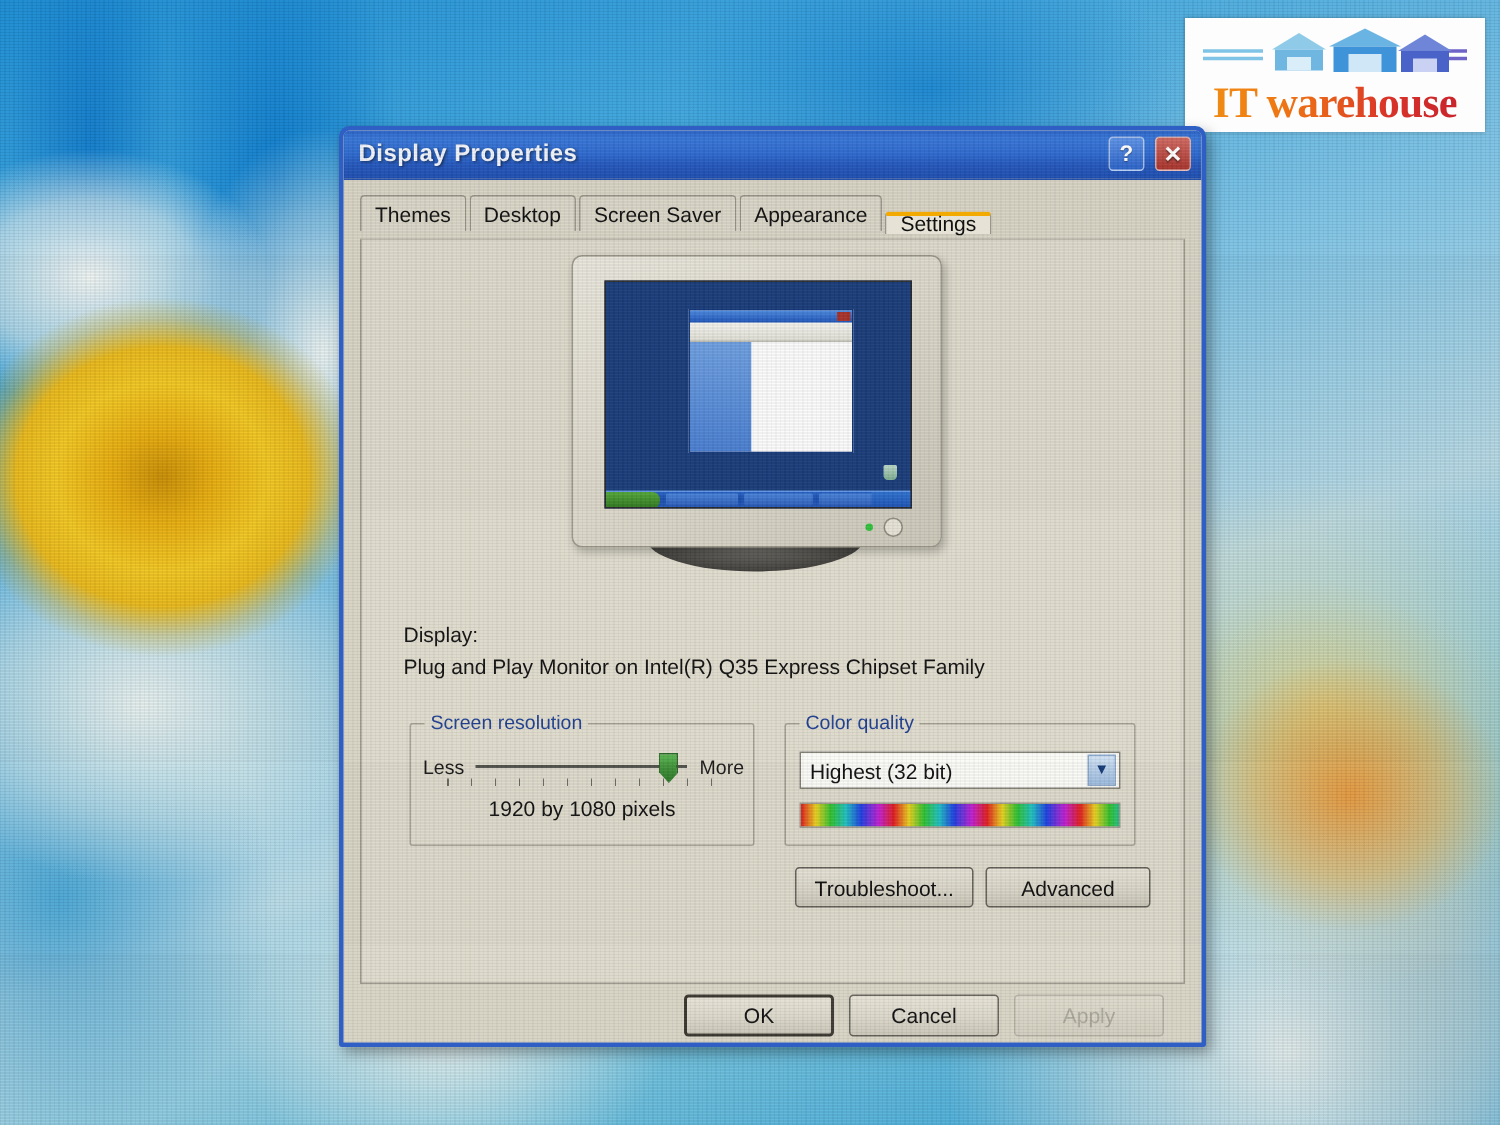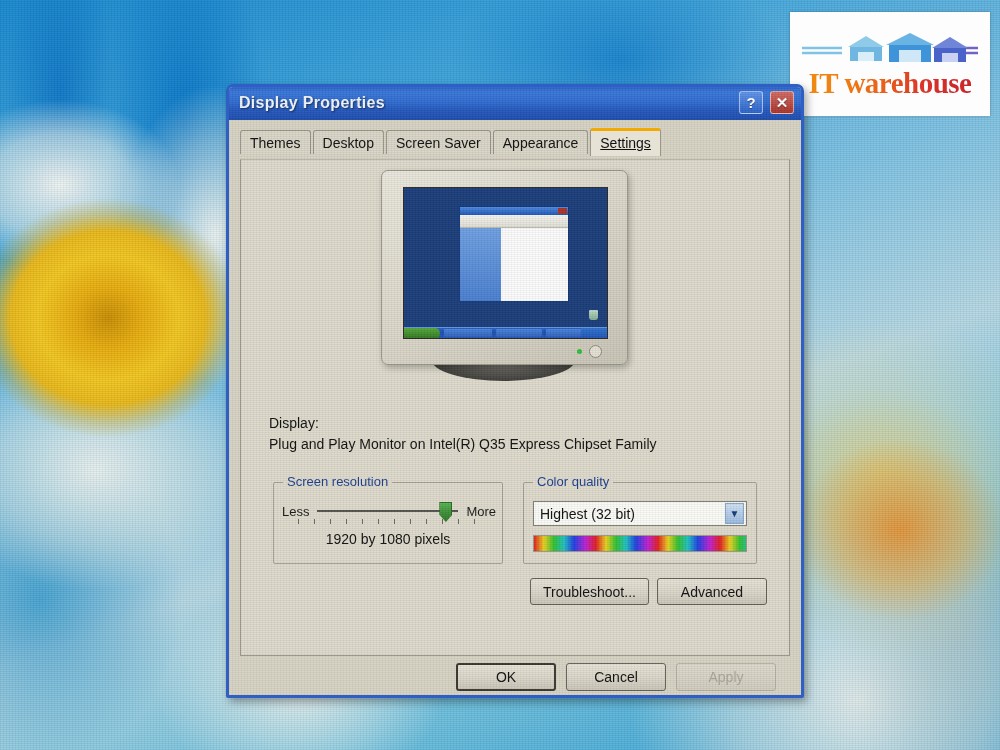--- a/index.html
+++ b/index.html
@@ -39,21 +39,21 @@
     content: ""; position: absolute; inset: 0;
     background:
       repeating-linear-gradient(0deg, rgba(0,0,0,0.055) 0px, rgba(0,0,0,0.055) 1px, rgba(255,255,255,0.02) 1px, rgba(255,255,255,0.02) 2px),
       repeating-linear-gradient(90deg, rgba(0,0,0,0.04) 0px, rgba(0,0,0,0.04) 1px, rgba(255,255,255,0.02) 1px, rgba(255,255,255,0.02) 3px);
     pointer-events: none;
   }
 
   
   #watermark {
     position: absolute; left: 790px; top: 12px;
-    width: 200px; height: 104px;
+    width: 200px; height: 76px;
     background: #fdfdfd;
     display: flex; flex-direction: column;
     align-items: center; justify-content: center;
     box-shadow: 0 0 3px rgba(0,0,0,0.25);
   }
   #wm-houses { width: 184px; height: 38px; display: block; }
   #wm-text {
     font-family: "Liberation Serif", serif;
     font-weight: bold; font-size: 29px; line-height: 1;
     letter-spacing: -0.5px;
@@ -105,25 +105,25 @@
     display: flex; align-items: center;
     font-size: 14px; color: #111;
     background: #d9d5c7;
     border: 1px solid #9a968a;
     border-bottom: none;
     border-radius: 3px 3px 0 0;
     margin-right: 2px;
     white-space: nowrap;
   }
   .tab.active {
-    height: 28px; margin-bottom: -2px;
+    height: 15px; margin-bottom: -2px;
     background: #e6e2d6;
     border-top: 3px solid #f2a900;
     padding-bottom: 2px;
-    position: relative; z-index: 5; text-decoration: underline;
+    position: relative; z-index: 5;
   }
   #tabpanel {
     position: absolute; left: 11px; top: 72px;
     width: 550px; height: 497px;
     background: #ddd9cb;
     border: 1px solid #9a968a;
     border-top-color: #b8b4a7;
   }
 
   

